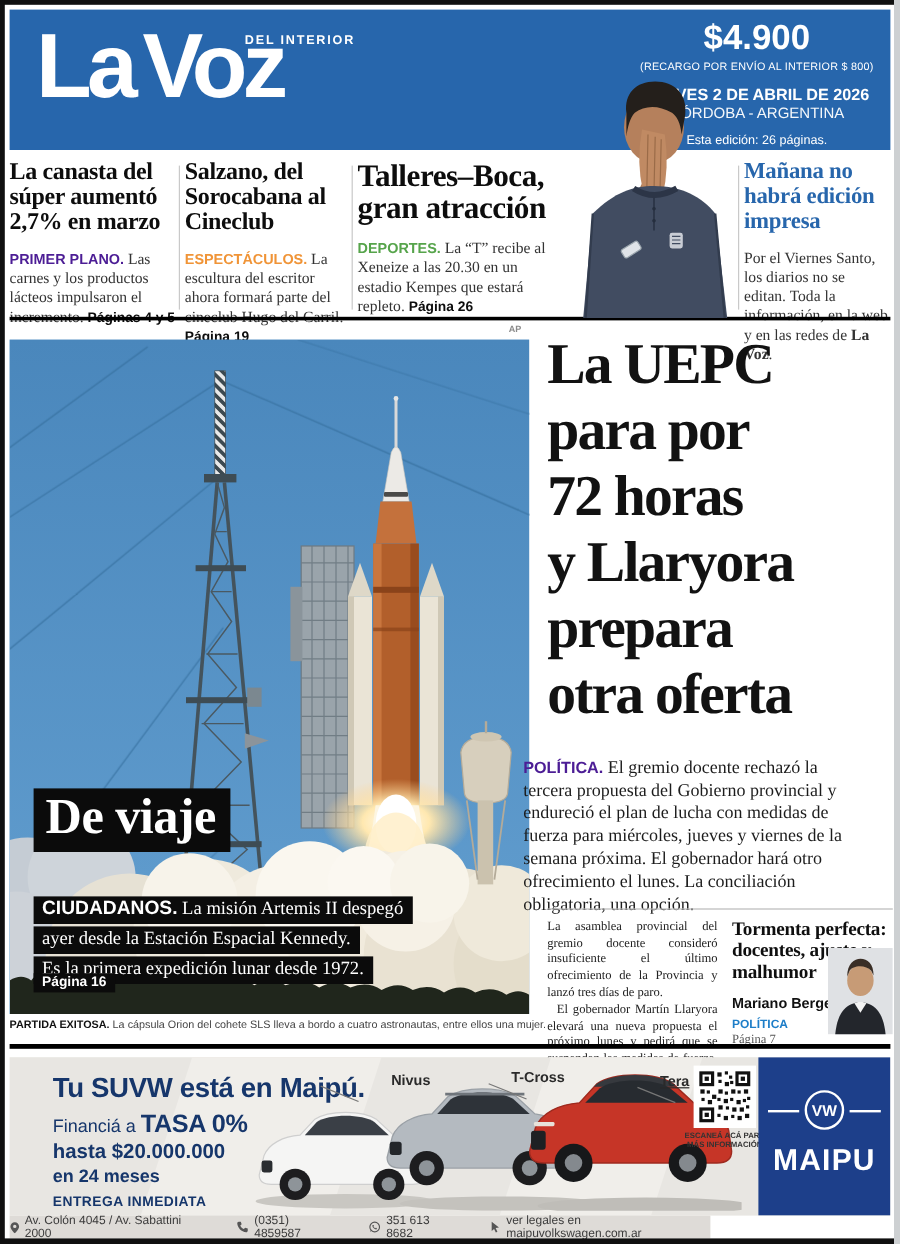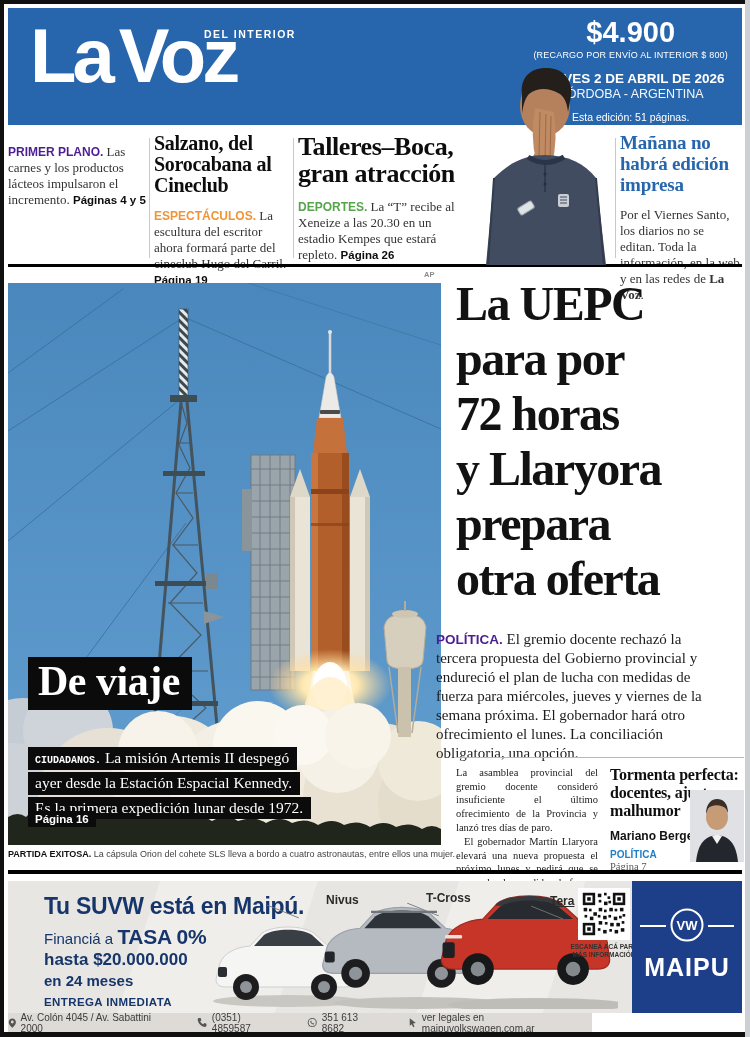--- a/index.html
+++ b/index.html
@@ -51,21 +51,21 @@
   
   #ap-credit{position:absolute;left:424px;top:270px;font-size:7.5px;color:#8a8a8a;font-weight:bold;}
   #moon-photo{position:absolute;left:8px;top:283px;width:433px;height:562px;overflow:hidden;background:#4d8cc0;}
   #moon-photo svg{position:absolute;left:0;top:0;}
   .strip{display:table;background:#0b0b0b;color:#fff;}
   #moon-title{position:absolute;left:20px;top:374px;}
   #moon-title .strip{font-family:"Liberation Serif",serif;font-weight:bold;font-size:42px;line-height:1.02;letter-spacing:-.5px;padding:3px 12px 7px 10px;}
   #moon-title .strip+.strip{margin-top:-1px;}
   #moon-kicker{position:absolute;left:20px;top:462px;}
   #moon-kicker .strip{font-family:"Liberation Serif",serif;font-size:15.5px;line-height:1.15;padding:2px 8px 3px 7px;margin-top:2px;}
-  #moon-kicker .kick{font-size:10px;font-family:Liberation Mono, monospace;}
+  #moon-kicker .kick{font-size:16px;}
   #moon-page{position:absolute;left:20px;top:528px;}
   #moon-page .strip{font-family:"Liberation Sans",sans-serif;font-weight:bold;font-size:11.5px;padding:2px 7px;}
   #photo-caption{position:absolute;left:8px;top:849px;width:600px;font-size:9px;color:#444;}
   #photo-caption b{color:#111;}
 
   
   #uepc-headline{position:absolute;left:456px;top:276px;width:292px;font-family:"Liberation Serif",serif;font-weight:bold;color:#121212;font-size:48px;line-height:55px;letter-spacing:-1.5px;}
   #uepc-headline span{display:block;}
   #uepc-lead{position:absolute;left:436px;top:630px;width:288px;font-family:"Liberation Serif",serif;font-size:15px;line-height:19px;color:#1c1c1c;}
   #uepc-lead .kick{font-size:13.5px;}
@@ -114,21 +114,21 @@
 <div id="stage">
 
   <div id="masthead">
     <div id="logo"><span>La</span><span class="lg2">Voz</span></div>
     <div id="logo-tag">DEL INTERIOR</div>
     <div id="mast-right">
       <span class="m-price">$4.900</span>
       <span class="m-note">(RECARGO POR ENVÍO AL INTERIOR $ 800)</span>
       <span class="m-date">JUEVES 2 DE ABRIL DE 2026</span>
       <span class="m-loc">CÓRDOBA - ARGENTINA</span>
-      <span class="m-ed">Esta edición: 51 páginas.</span>
+      <span class="m-ed">Esta edición: 26 páginas.</span>
       <span class="m-web">lavoz.com.ar</span>
     </div>
   </div>
 
   <div id="tevez">
     <svg width="134" height="209" viewBox="0 0 134 209">
       <ellipse cx="67" cy="50" rx="25" ry="30" fill="#b5805c"></ellipse>
       <path d="M44,38 C42,22 52,12 68,12 C84,12 95,22 93,40 L90,56 C89,46 86,41 82,38 C70,31 59,32 51,38 C47,42 45,50 44,58 Z" fill="#241f1b"></path>
       <path d="M58,95 L74,100 L46,162 L28,152 Z" fill="#a97a55"></path>
       <circle cx="44" cy="130" r="5" fill="#6b5f52" opacity=".55"></circle>
@@ -146,20 +146,21 @@
       <rect x="40" y="148" width="16" height="8" rx="2" transform="rotate(-32 48 152)" fill="#dfe3e8" stroke="#9aa5ad"></rect>
       <path d="M16,122 L10,209 M118,122 L126,209" stroke="#323c4e" stroke-width="2" fill="none"></path>
     </svg>
   </div>
 
   <div class="vdiv" style="left:149px"></div>
   <div class="vdiv" style="left:293px"></div>
   <div class="vdiv" style="left:615px"></div>
 
   <div id="teaser1" class="teaser">
+    <h3>La canasta del súper aumentó 2,7% en marzo</h3>
     <span class="t-sub"><span class="kick k-blue">PRIMER PLANO.</span><span> Las carnes y los productos lácteos impulsaron el incremento. </span><span class="pageref">Páginas 4 y 5</span></span>
   </div>
 
   <div id="teaser2" class="teaser">
     <h3>Salzano, del Sorocabana al Cineclub</h3>
     <span class="t-sub"><span class="kick k-orange">ESPECTÁCULOS.</span><span> La escultura del escritor ahora formará parte del cineclub Hugo del Carril. </span><span class="pageref">Página 19</span></span>
   </div>
 
   <div id="teaser3" class="teaser">
     <h3>Talleres–Boca, gran atracción</h3>

